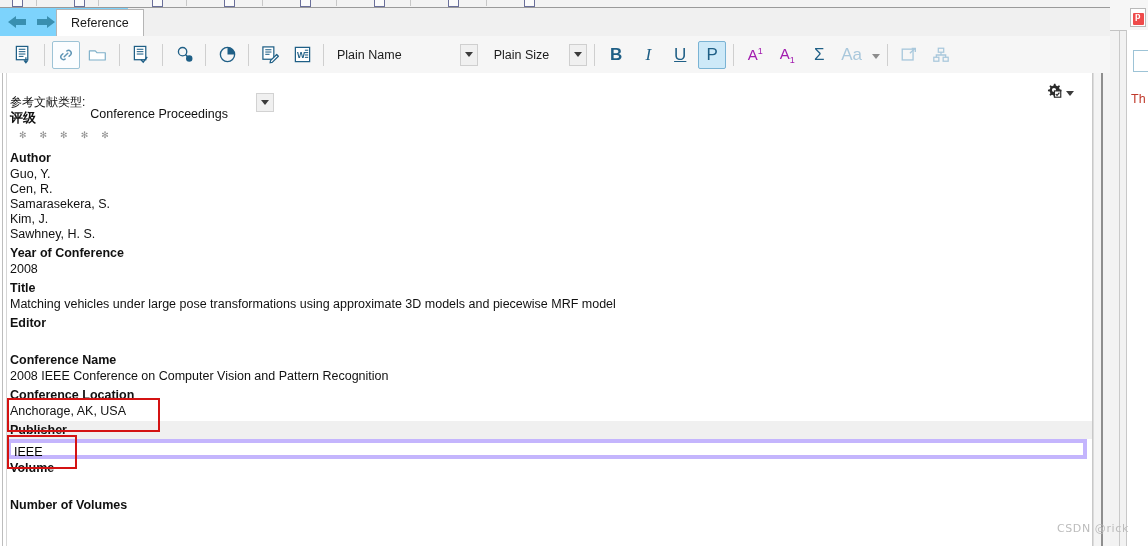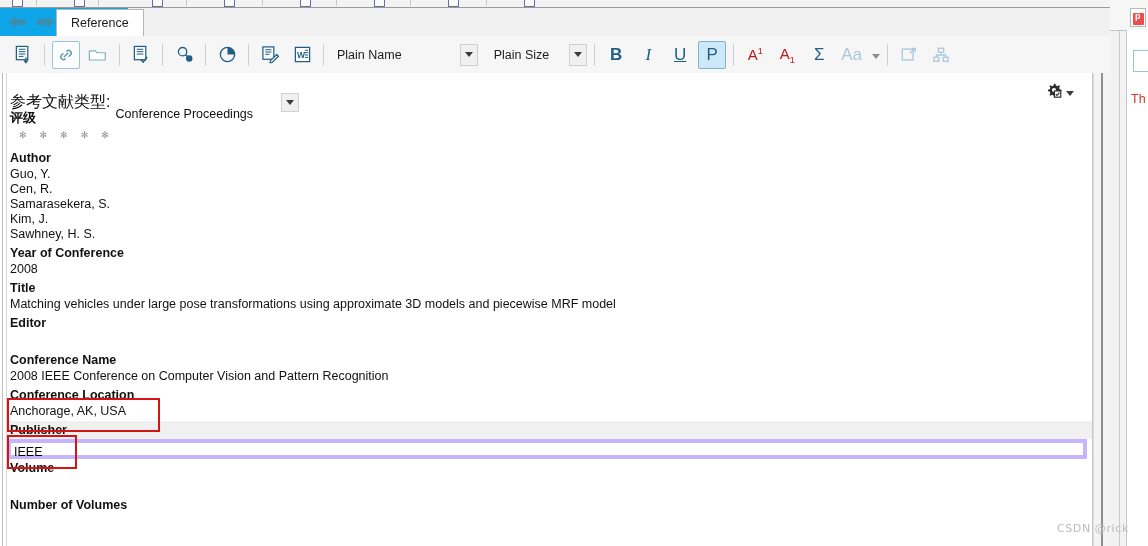--- a/index.html
+++ b/index.html
@@ -12,21 +12,21 @@
   }
   .app{position:relative;width:1148px;height:546px;overflow:hidden;background:#f2f2f2;}
 
   
   .topstrip{position:absolute;left:0;top:0;width:1148px;height:8px;background:#f3f3f3;overflow:hidden;}
   .topstrip .tick{position:absolute;top:-6px;width:9px;height:11px;border:1px solid #6a6f9a;background:#fbfbfb;}
   .topstrip .sep{position:absolute;top:-4px;width:1px;height:10px;background:#c8c8c8;}
   .topstrip .line{position:absolute;left:0;top:7px;width:1148px;height:1px;background:#9a9a9a;}
 
   
-  .tabbar{position:absolute;left:0;top:8px;width:1148px;height:28px;background:#0ea5e9;border-bottom:1px solid #b5b5b5;}
+  .tabbar{position:absolute;left:0;top:8px;width:1148px;height:28px;background:#7dd3fc;border-bottom:1px solid #b5b5b5;}
   .navbtns{position:absolute;left:6px;top:4px;display:flex;gap:7px;align-items:center;}
   .navbtn{width:22px;height:20px;display:flex;align-items:center;justify-content:center;cursor:pointer;}
   .tab{position:absolute;left:56px;top:1px;height:27px;min-width:70px;padding:0 14px;
        background:#ffffff;border:1px solid #b5b5b5;border-bottom:none;
        display:flex;align-items:center;justify-content:center;
        font-size:12.5px;color:#1a1a1a;box-sizing:border-box;}
   .tabrest{position:absolute;left:128px;top:0;right:0;height:28px;background:#f0f0f0;}
 
   
   .toolbar{position:absolute;left:0;top:36px;width:1148px;height:37px;background:#f6f6f6;border-bottom:1px solid #c3c3c3;
@@ -36,30 +36,30 @@
   .tbtn.on{border:1px solid #7ab3d4;background:#cde9f8;}
   .tsep{width:1px;height:22px;background:#cfcfcf;margin:0 5px;}
   .combo{display:flex;align-items:center;height:22px;margin:0 2px;}
   .combo .lbl{padding:0 6px 0 6px;font-size:12.5px;color:#1c1c1c;}
   .combo .arrow{width:16px;height:20px;background:#f0f0f0;border:1px solid #cfcfcf;display:flex;align-items:center;justify-content:center;cursor:pointer;}
   .fmt{font-size:17px;color:#1f5f86;font-weight:bold;line-height:1;}
   .fmt.ital{font-style:italic;font-weight:normal;font-family:"Liberation Serif",serif;}
   .fmt.und{text-decoration:underline;font-weight:normal;}
   .fmt.plain{font-weight:normal;}
   .fmt.dim{color:#a9c8dc;}
-  .sup{font-size:15px;color:#b91c1c;position:relative;}
+  .sup{font-size:15px;color:#a21caf;position:relative;}
   .sup sup,.sup sub{font-size:9px;}
 
   
   .content{position:absolute;left:0;top:73px;width:1092px;height:473px;background:#ffffff;border-right:1px solid #c8c8c8;overflow:hidden;}
   .leftrail{position:absolute;left:0;top:0;width:6px;height:473px;background:#ffffff;border-right:1px solid #d6d6d6;}
   .leftrail:after{content:"";position:absolute;left:2px;top:0;width:1px;height:473px;background:#bdbdbd;}
 
   .reftype{position:absolute;left:10px;top:10px;display:flex;align-items:center;gap:0;}
-  .reftype .lab{font-size:16px;color:#111;}
+  .reftype .lab{font-size:12px;color:#111;}
   .reftype .val{font-size:12.5px;color:#111;margin-left:5px;margin-top:24px;}
   .reftype .arrow{margin-left:28px;width:16px;height:17px;background:#f0f0f0;border:1px solid #d2d2d2;display:flex;align-items:center;justify-content:center;cursor:pointer;}
 
   .gear{position:absolute;right:18px;top:8px;display:flex;align-items:center;gap:3px;cursor:pointer;}
 
   .fields{position:absolute;left:7px;top:36px;width:1085px;}
   .sect{font-size:13px;font-weight:bold;color:#111;margin:0 0 1px 3px;}
   .stars{display:flex;gap:13px;margin:4px 0 9px 12px;}
   .star{color:#8d8d8d;font-size:9px;line-height:9px;}
 

